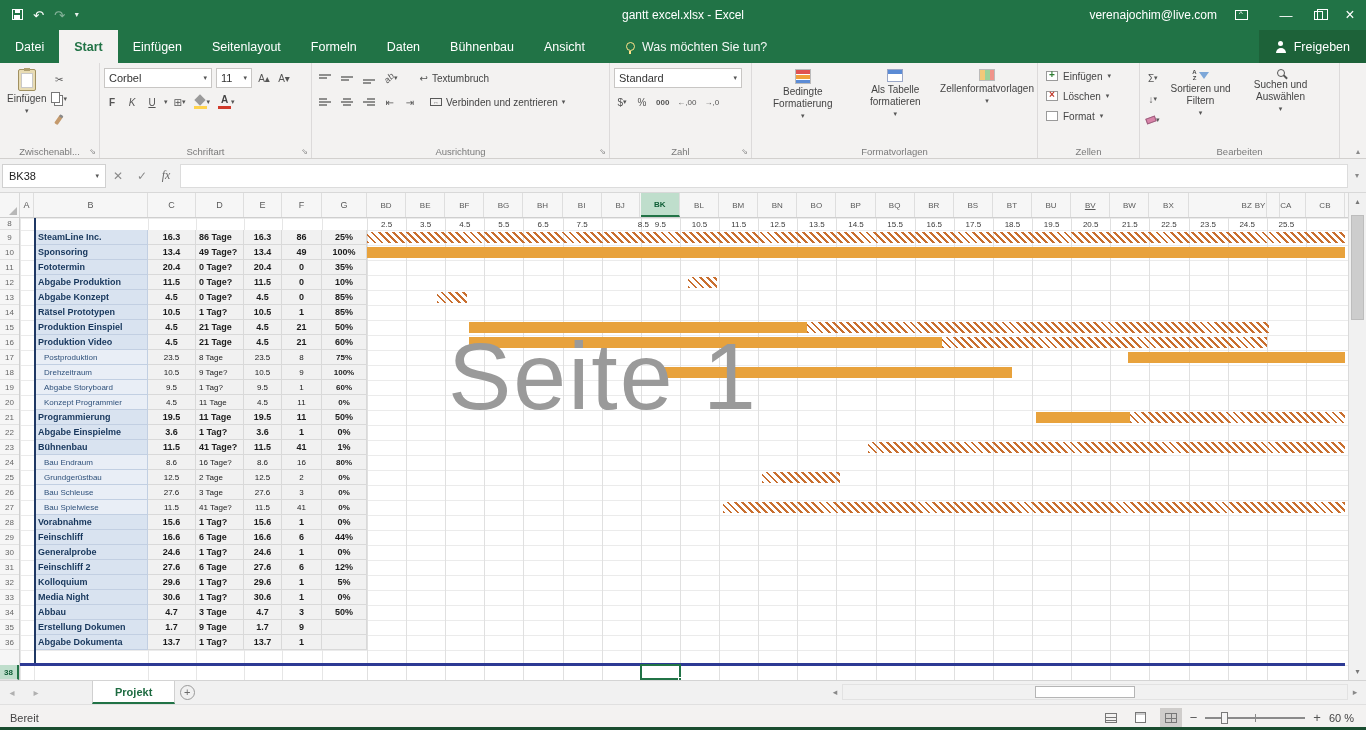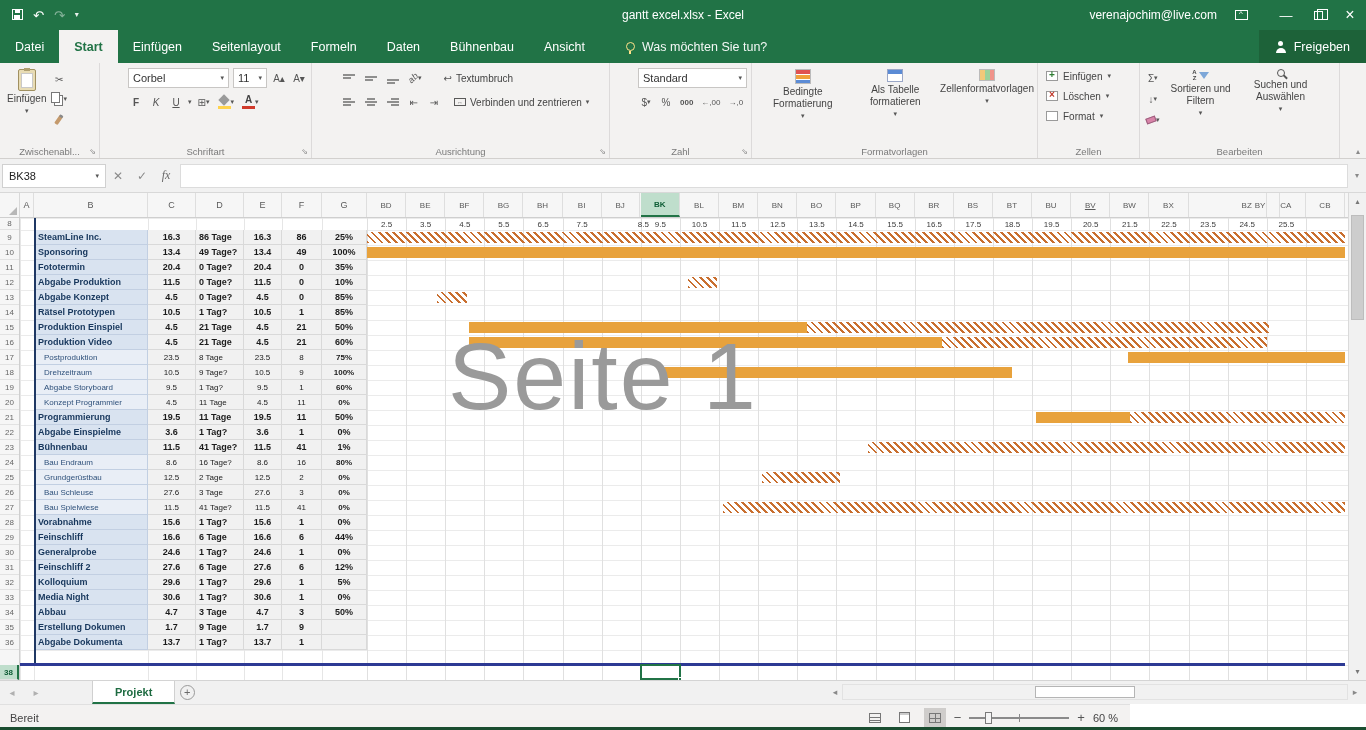--- a/index.html
+++ b/index.html
@@ -41,21 +41,21 @@
 
   
   #ribbon { position:absolute; left:0; top:63px; width:1366px; height:96px;
     background:#f3f2f1; border-bottom:1px solid #d2d0ce; display:flex; font-size:10px; color:#444; }
   .rgroup { position:relative; border-right:1px solid #dcdadA; height:100%; padding:3px 4px 14px 4px; }
   .glabel { position:absolute; bottom:1px; left:0; right:0; text-align:center; font-size:9.5px; color:#7a7a7a; }
   .launcher { position:absolute; bottom:2px; right:3px; font-size:8px; color:#8a8a8a; }
   .caret { font-size:7px; color:#555; }
   .bigbtn { display:flex; flex-direction:column; align-items:center; justify-content:flex-start; text-align:center; gap:2px; padding:3px 3px; height:76px; }
   .bigbtn .blabel { line-height:1.2; }
-  .rrow { display:flex; align-items:center; gap:4px; height:24px;margin-left:24px; }
+  .rrow { display:flex; align-items:center; gap:4px; height:24px; }
   .sbtn { display:inline-flex; align-items:center; justify-content:center; min-width:16px; height:18px; padding:0 2px; color:#555; }
   .selbox { background:#fff; border:1px solid #c8c6c4; height:20px; display:flex; align-items:center; padding:0 4px; gap:4px; font-size:11px; color:#333; }
   .i-clip { width:18px; height:22px; background:#e8dcb4; border:1px solid #a09060; border-radius:2px; position:relative; }
   .i-clip::before { content:""; position:absolute; left:2px; top:3px; right:2px; bottom:2px; background:#fff; border:1px solid #c9c9c9; }
   .i-clip::after { content:""; position:absolute; left:5px; top:-2px; width:6px; height:3px; background:#b0a070; }
   .i-copy { width:9px; height:11px; border:1px solid #777; background:#fff; box-shadow:3px 3px 0 -1px #fff,3px 3px 0 0 #777; margin:0 3px 3px 0; }
   .i-brush { width:4px; height:11px; background:#c49a6c; transform:rotate(35deg); border-radius:1px; border-top:3px solid #8a8a8a; }
   .stack { display:inline-flex; flex-direction:column; align-items:center; line-height:1; }
   .cbar { width:13px; height:3px; margin-top:1px; }
   .i-bucket { width:8px; height:8px; background:#9a9a9a; transform:rotate(45deg); margin:1px 0; }
@@ -137,21 +137,21 @@
   #sheettab { margin-left:44px; padding:0 22px; background:#fff; border:1px solid #d0d0d0; border-top:none;
     display:flex; align-items:center; color:#1e6b41; font-weight:bold; border-bottom:2px solid #217346; }
   #newsheet { width:24px; display:flex; align-items:center; justify-content:center; }
   .i-plus { width:15px; height:15px; border:1px solid #9a9a9a; border-radius:50%; display:flex; align-items:center; justify-content:center; color:#6a6a6a; font-size:11px; line-height:1; }
   #hscroll { position:absolute; left:828px; top:682px; width:534px; height:20px; display:flex; align-items:center; }
   .hs-arrow { width:14px; text-align:center; color:#8a8a8a; font-size:9px; }
   #hs-track { flex:1; height:16px; background:#f1f1f1; position:relative; border:1px solid #e2e2e2; }
   #hs-thumb { position:absolute; left:38%; top:1px; width:100px; height:12px; background:#fff; border:1px solid #b5b5b5; }
 
   
-  #statusbar { position:absolute; left:0; top:704px; width:1130px; height:26px; background:#f3f2f1; border-top:1px solid #e0e0e0; display:flex; align-items:center; font-size:11px; color:#444; }
+  #statusbar { position:absolute; left:0; top:704px; width:1366px; height:26px; background:#f3f2f1; border-top:1px solid #e0e0e0; display:flex; align-items:center; font-size:11px; color:#444; }
   #status-text { padding-left:10px; }
   .sb-right { margin-left:auto; display:flex; align-items:center; gap:8px; padding-right:12px; }
   .viewbtn { width:22px; height:19px; display:flex; align-items:center; justify-content:center; }
   .viewbtn.active { background:#cfcdcb; }
   .i-vnormal { width:12px; height:10px; border:1px solid #777; background:linear-gradient(transparent 0 3px,#777 3px 4px,transparent 4px 6px,#777 6px 7px,transparent 7px); }
   .i-vlayout { width:11px; height:11px; border:1px solid #777; background:#fff; box-shadow:inset 0 2px 0 #ccc; }
   .i-vbreak { width:12px; height:10px; border:1px solid #777; background:
     linear-gradient(to right,transparent 0 5px,#777 5px 6px,transparent 6px),
     linear-gradient(transparent 0 4px,#777 4px 5px,transparent 5px); }
   #zoom-track { width:100px; height:2px; background:#8a8a8a; position:relative; }

